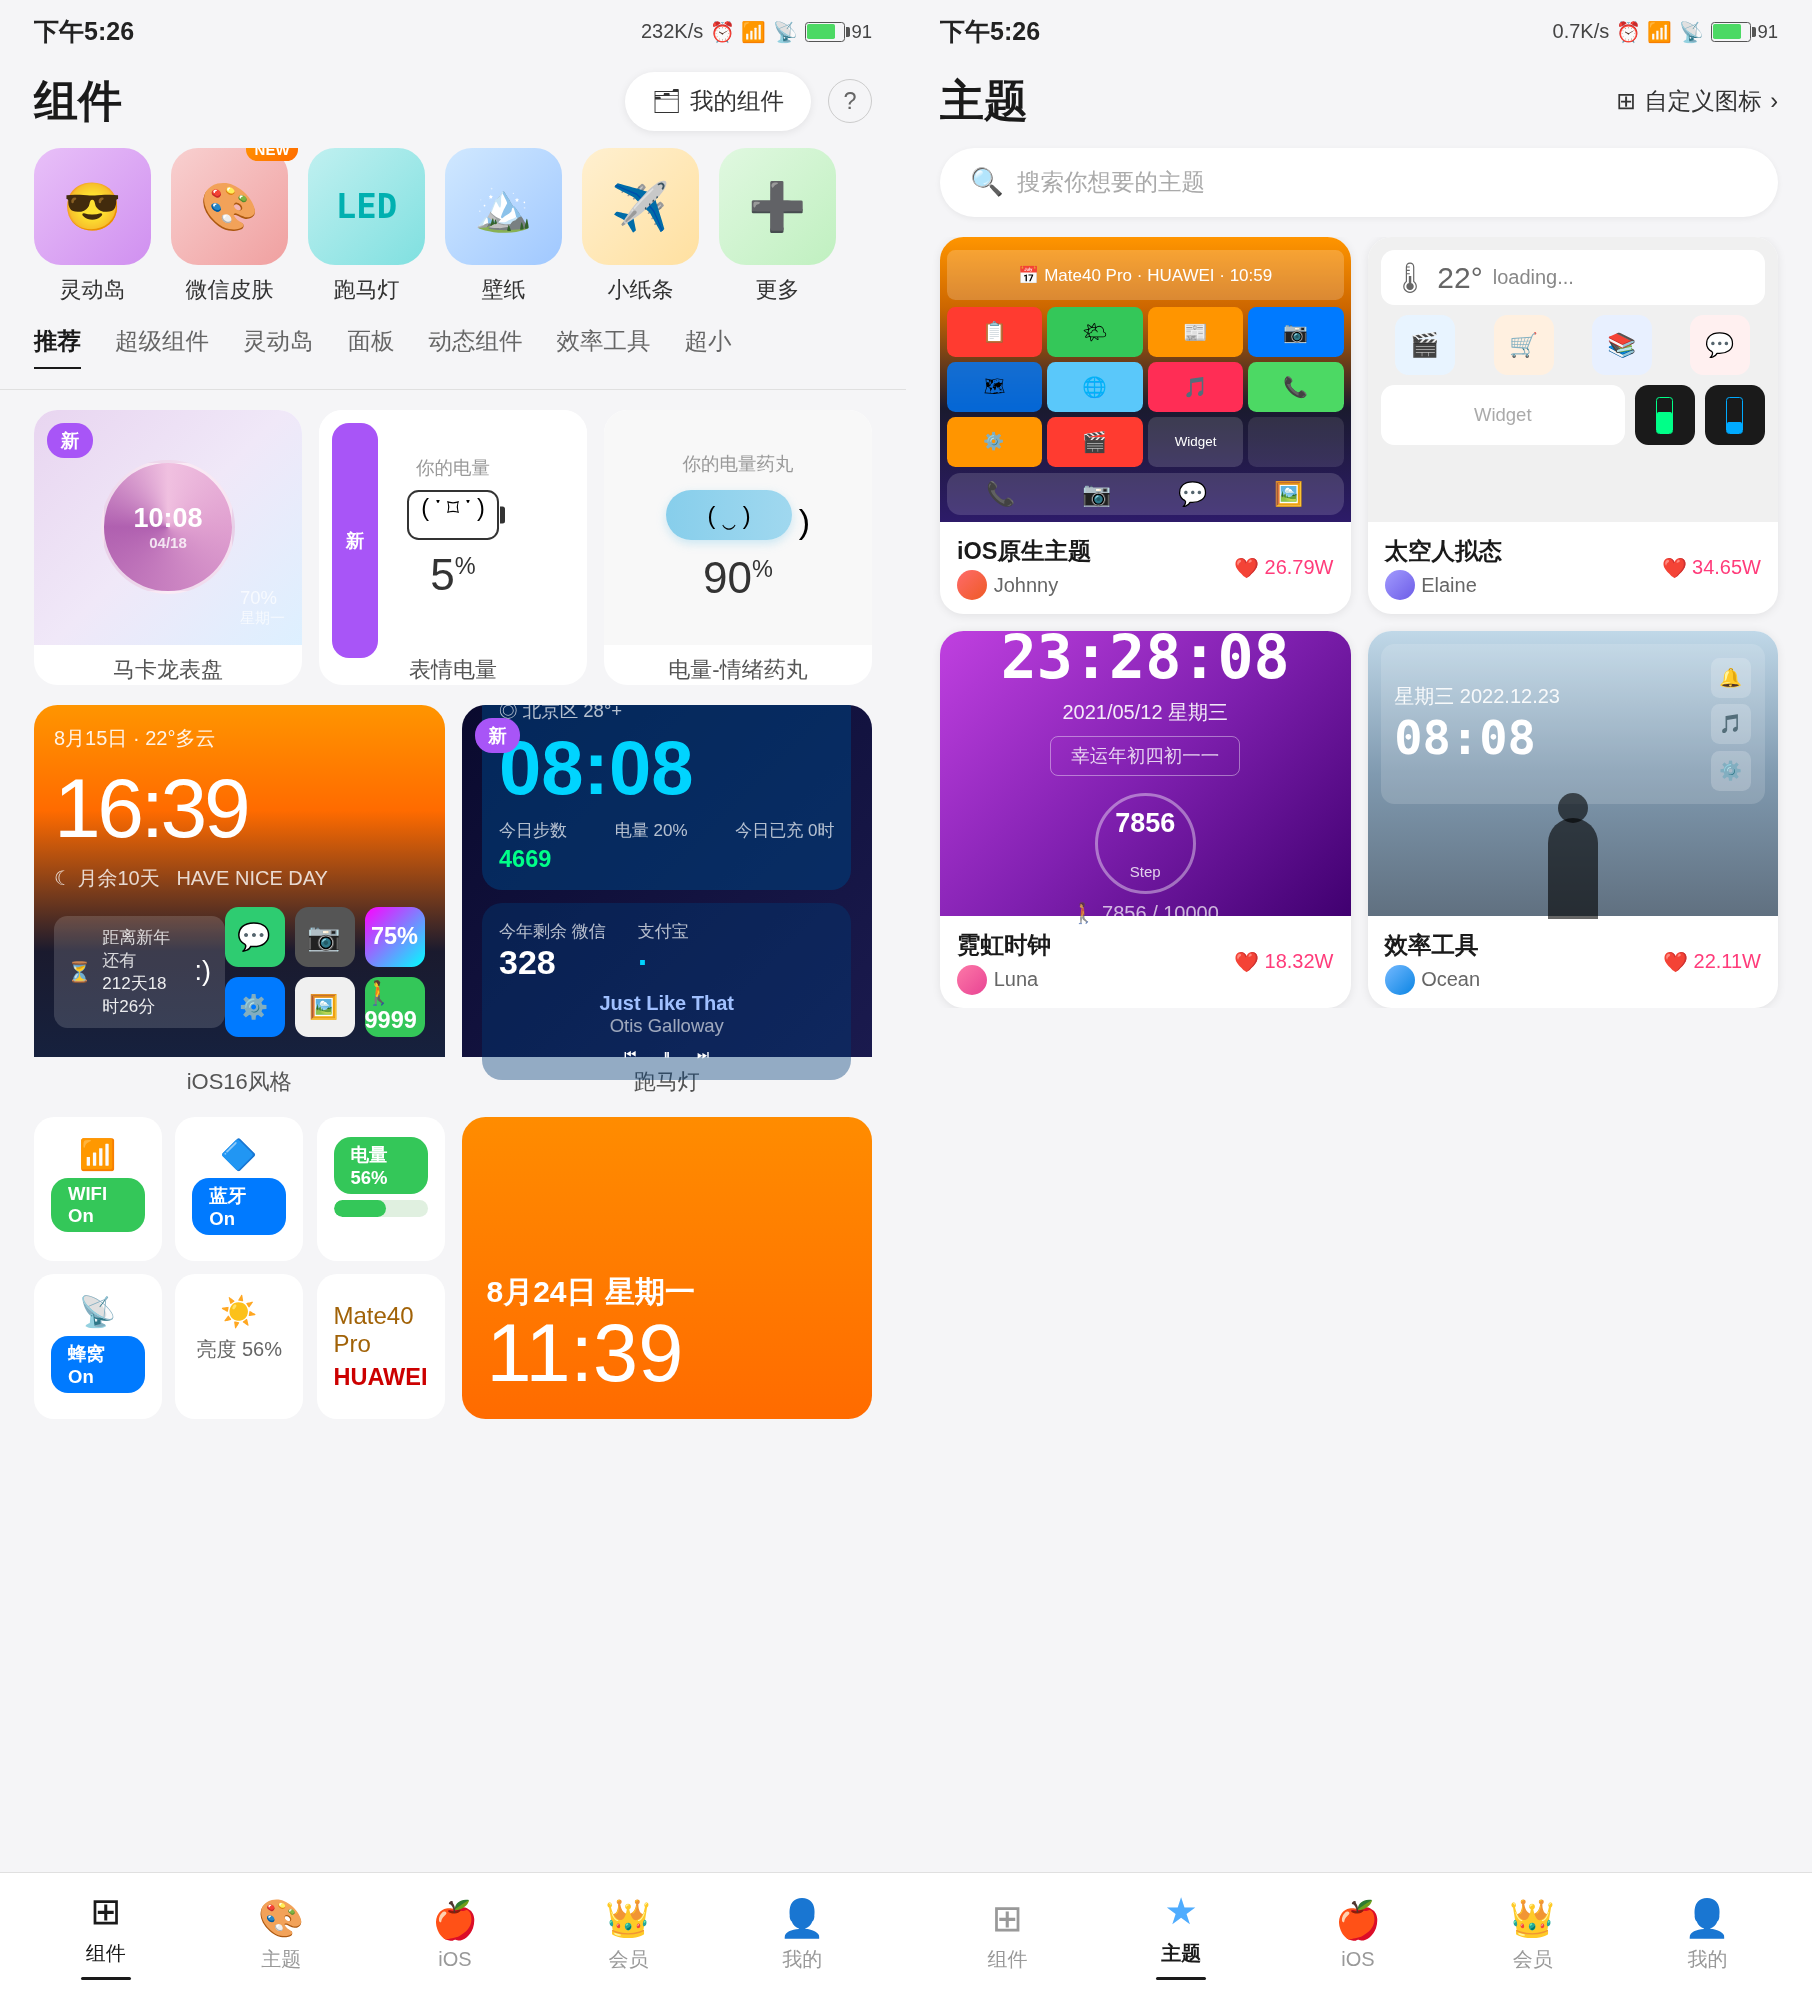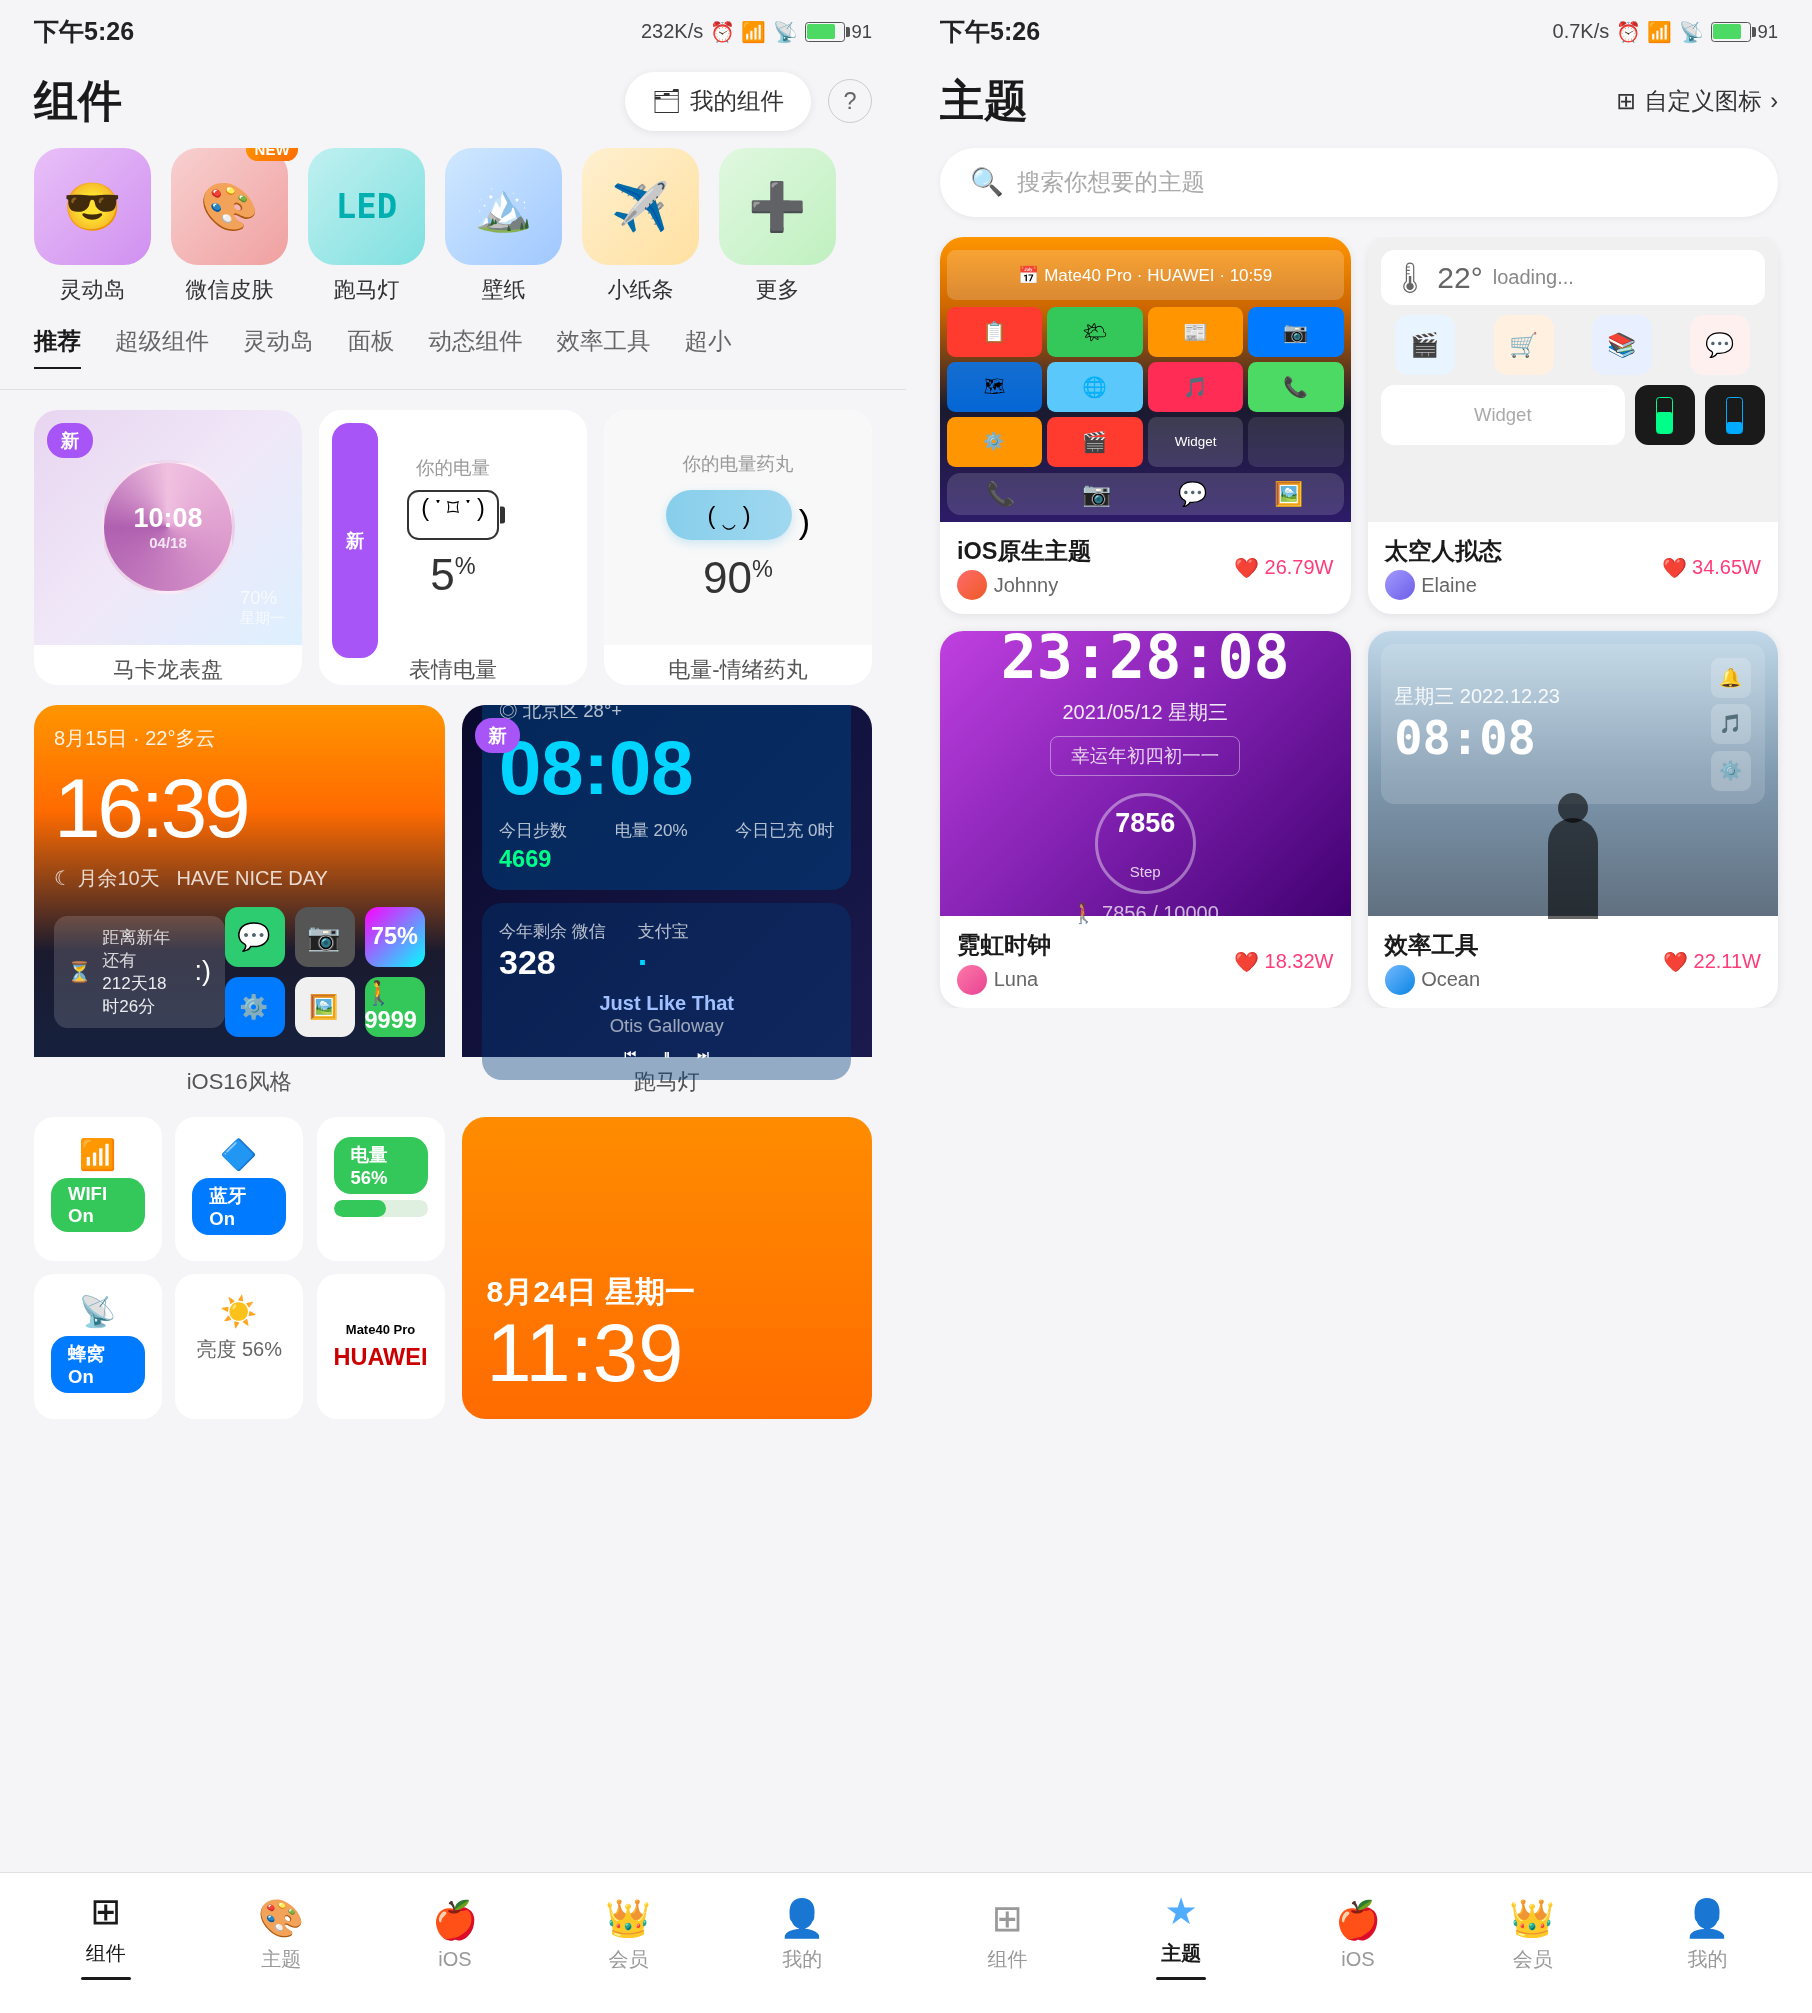--- a/index.html
+++ b/index.html
@@ -736,21 +736,21 @@
           <span class="info-icon">📡</span>
           <span class="info-toggle blue">蜂窝 On</span>
         </div>
 
         <div class="info-card">
           <span class="info-icon">☀️</span>
           <span class="info-label">亮度 56%</span>
         </div>
 
         <div class="info-card" style="background:#fff;justify-content:center;">
-          <div style="font-size:13px;color:#000000;font-weight:bold;">Mate40 Pro</div>
+          <div style="font-size:24px;color:#a16207;">Mate40 Pro</div>
           <div style="font-size:23.5px;font-weight:700;color:#cc0000;">HUAWEI</div>
         </div>
       </div>
 
       <div style="flex:1;border-radius:23.5px;overflow:hidden;">
         <div class="date-widget-preview">
           <div class="date-widget-date">8月24日 星期一</div>
           <div class="date-widget-time">11:39</div>
         </div>
       </div>

